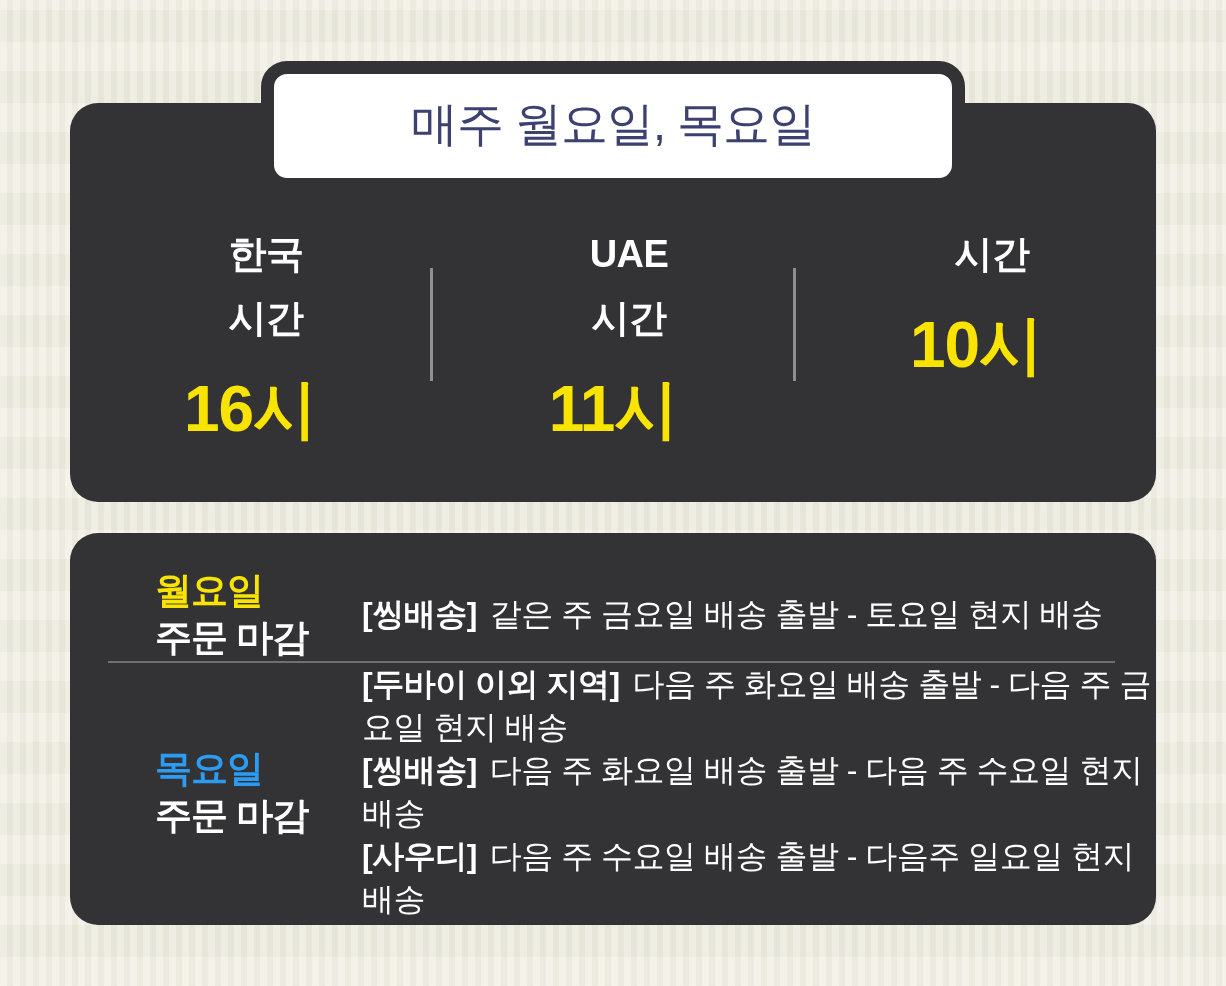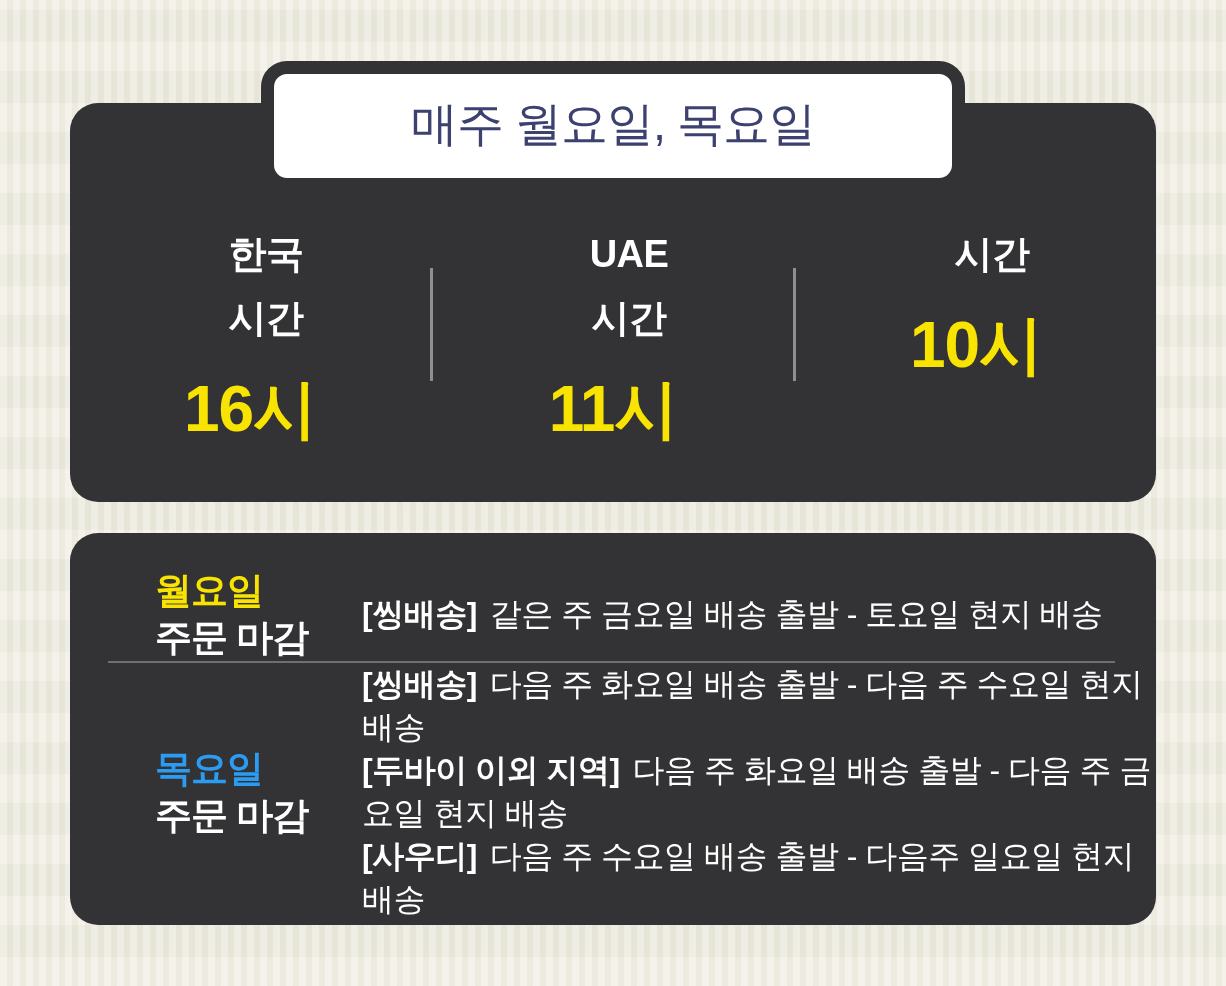--- a/index.html
+++ b/index.html
@@ -179,24 +179,24 @@
 
     <div class="sched-divider"></div>
 
     <div class="sched-section">
       <div class="day-col">
         <div class="day-name-thursday">목요일</div>
         <div class="day-sub">주문 마감</div>
       </div>
       <div class="rows">
         <div class="row">
+          <span class="tag">[두바이 이외 지역]</span><span class="txt">다음 주 화요일 배송 출발 - 다음 주 금요일 현지 배송</span>
+        </div>
+        <div class="row">
           <span class="tag">[씽배송]</span><span class="txt">다음 주 화요일 배송 출발 - 다음 주 수요일 현지 배송</span>
-        </div>
-        <div class="row">
-          <span class="tag">[두바이 이외 지역]</span><span class="txt">다음 주 화요일 배송 출발 - 다음 주 금요일 현지 배송</span>
         </div>
         <div class="row">
           <span class="tag">[사우디]</span><span class="txt">다음 주 수요일 배송 출발 - 다음주 일요일 현지 배송</span>
         </div>
       </div>
     </div>
 
   </div>
 </div>
 

